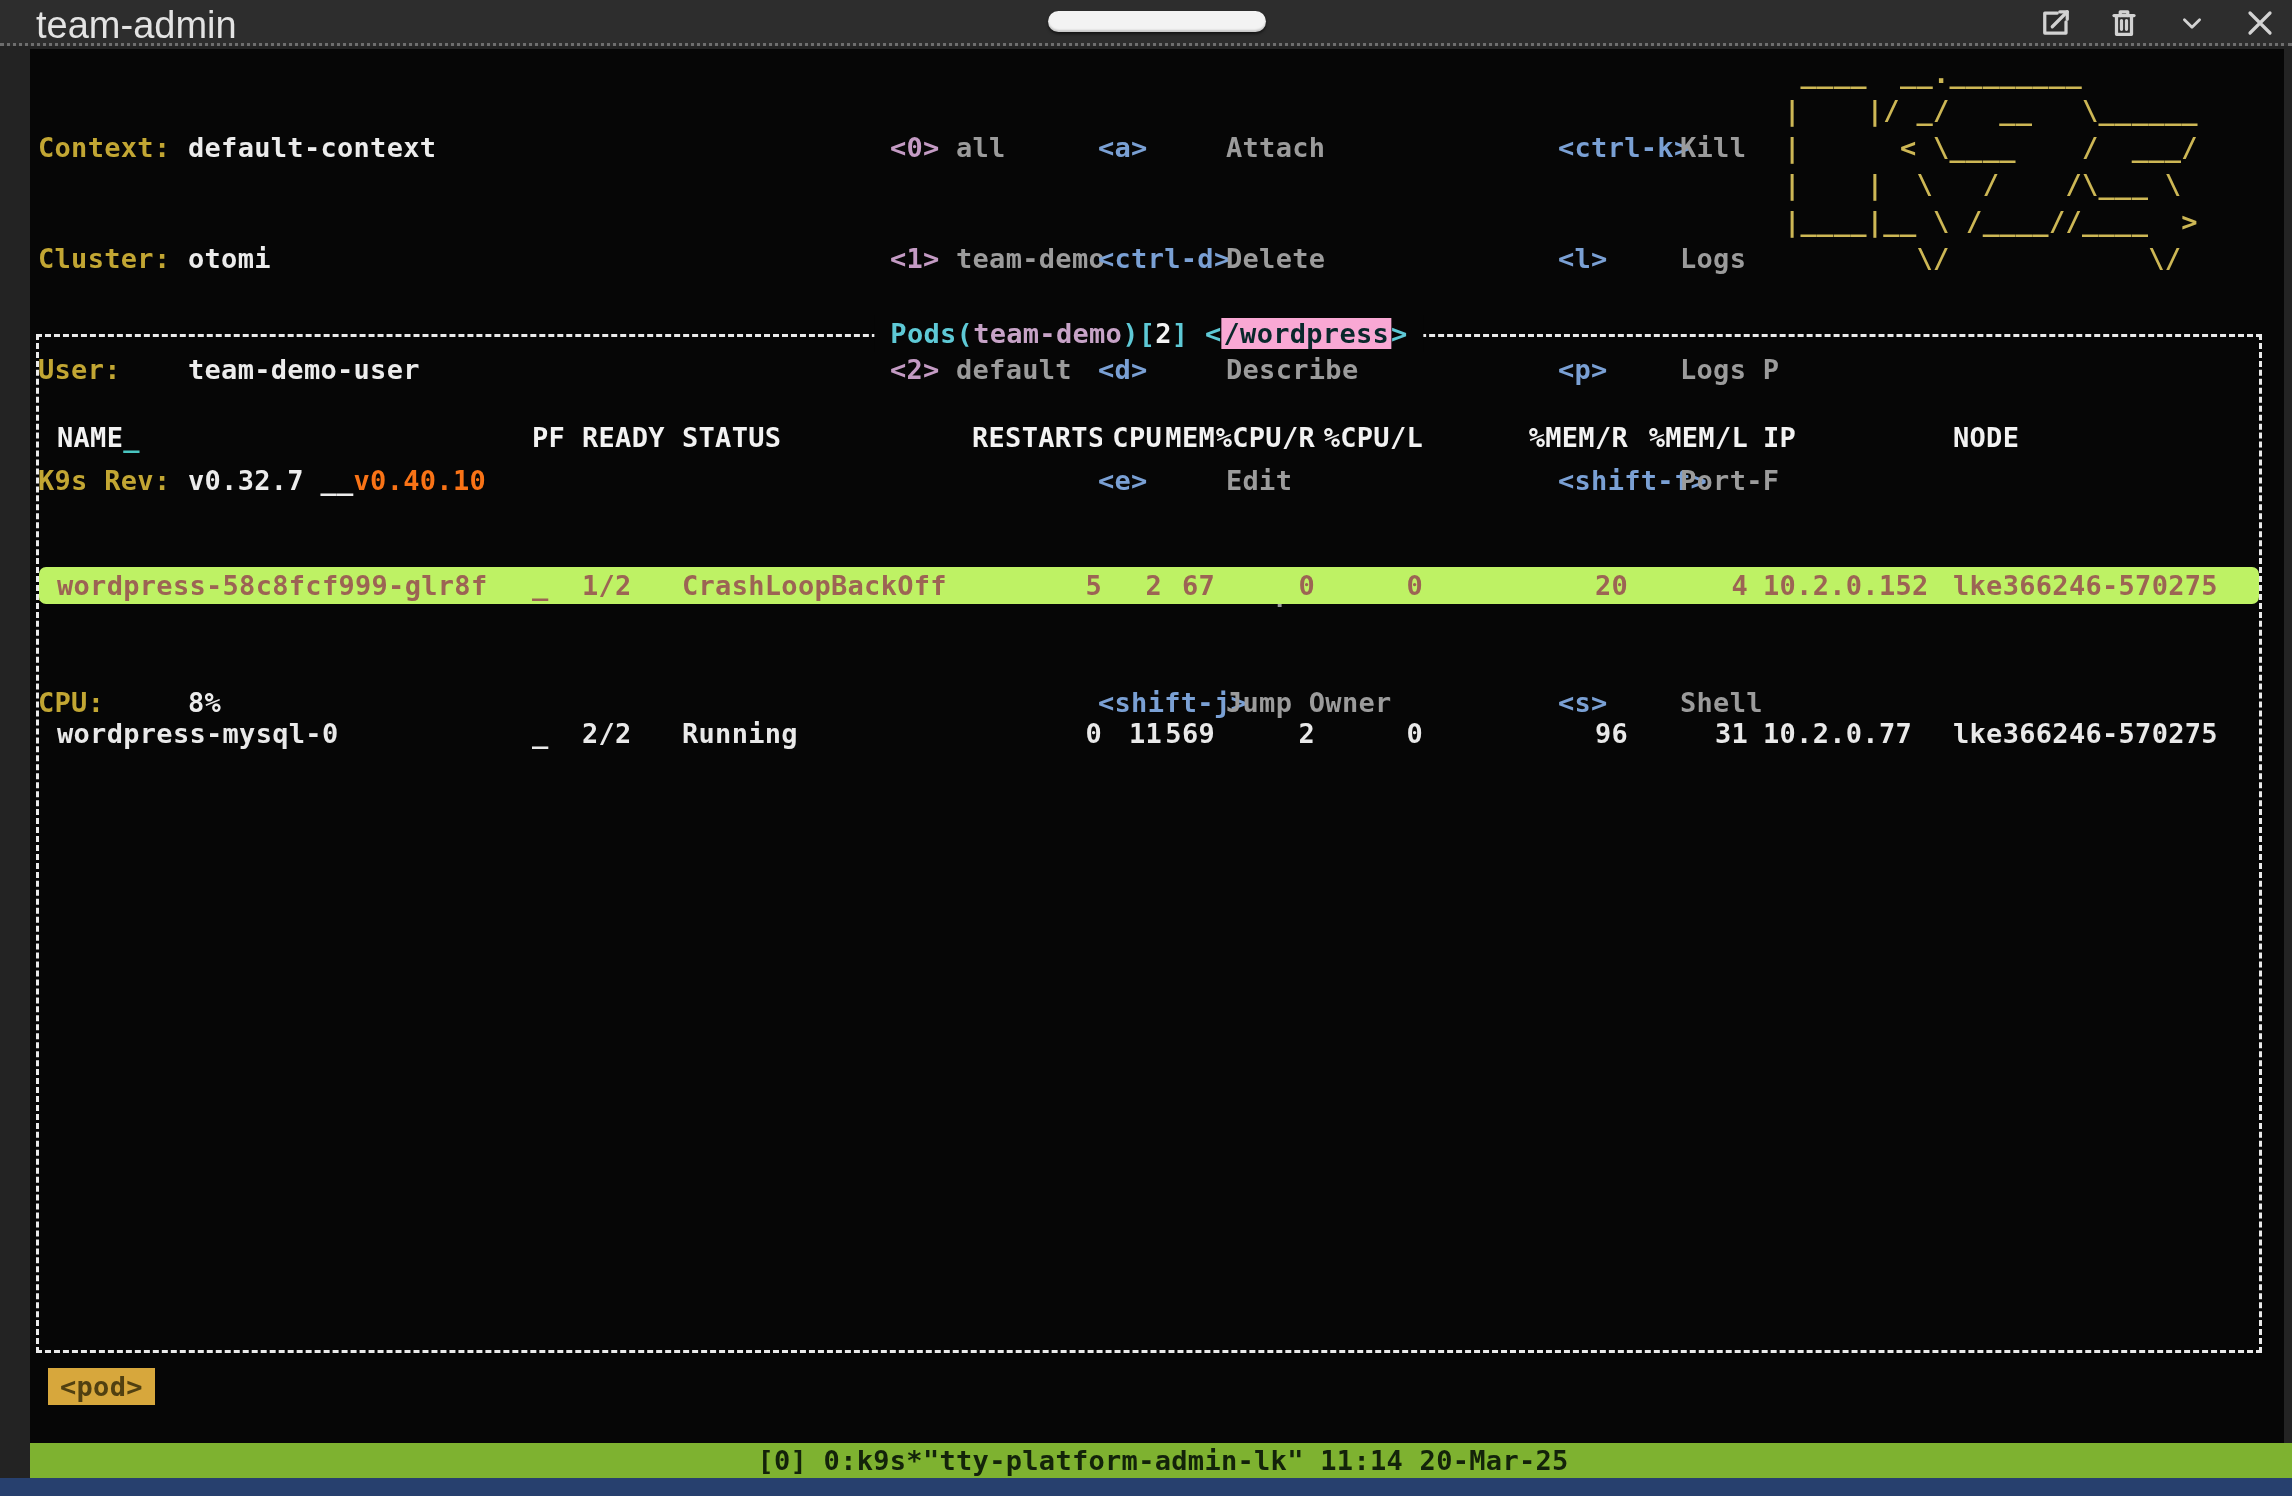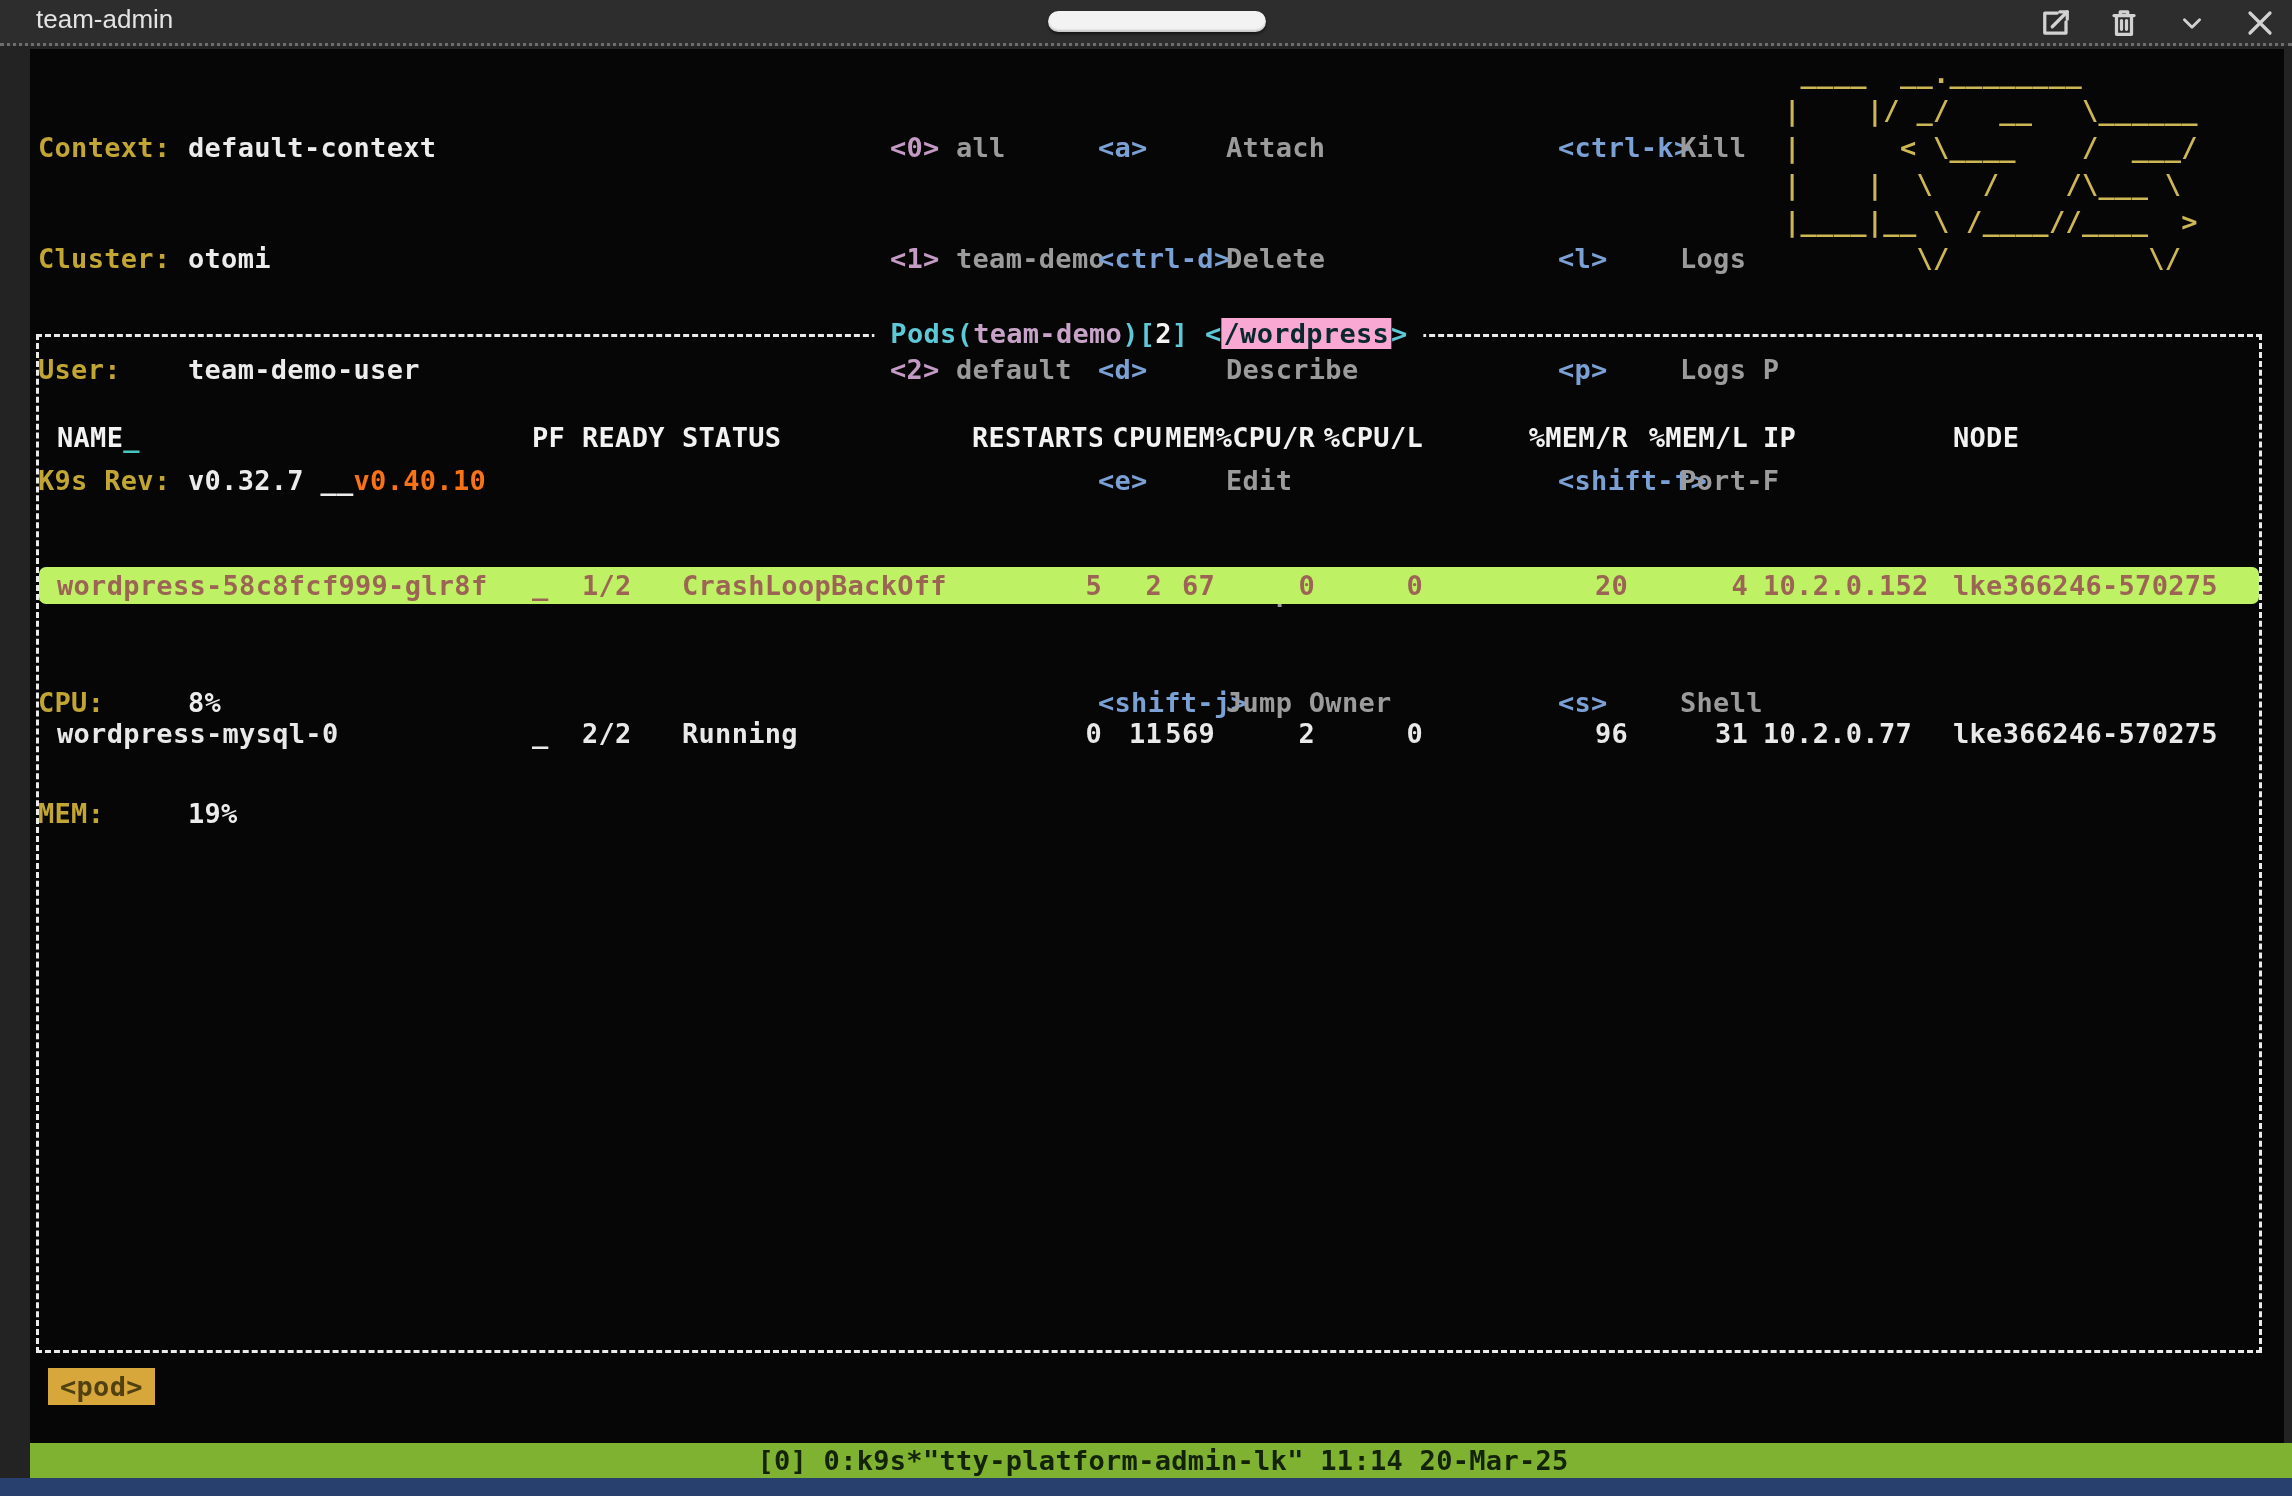--- a/index.html
+++ b/index.html
@@ -13,21 +13,21 @@
 
   
   .titlebar {
     position:absolute; left:0; top:0; width:2292px; height:46px;
     background:#2d2d2d;
     border-bottom:3px dotted #6e6e6e;
   }
   .win-title {
     position:absolute; left:36px; top:4px;
     font-family:"Liberation Sans", sans-serif;
-    font-size:26px; color:#e3e3e3;
+    font-size:38px; color:#e3e3e3;
   }
   .drag-pill {
     position:absolute; left:1048px; top:11px; width:218px; height:21px;
     background:#f3f3f3; border-radius:11px;
     box-shadow:0 2px 3px rgba(0,0,0,.55), inset 0 -2px 2px rgba(0,0,0,.18);
   }
   .win-controls {
     position:absolute; right:16px; top:0; height:46px;
     display:flex; align-items:center; gap:36px;
   }
@@ -143,21 +143,20 @@
 
   <div class="termblack"></div>
 
   <div class="cluster-info tz">
     <div><span class="info-label">Context:</span><span class="info-value">default-context</span></div>
     <div><span class="info-label">Cluster:</span><span class="info-value">otomi</span></div>
     <div><span class="info-label">User:</span><span class="info-value">team-demo-user</span></div>
     <div><span class="info-label">K9s Rev:</span><span class="info-value">v0.32.7 __</span><span class="info-value2">v0.40.10</span></div>
     <div><span class="info-label">K8s Rev:</span><span class="info-value">v1.32.2</span></div>
     <div><span class="info-label">CPU:</span><span class="info-value">8%</span></div>
-    <div><span class="info-label">MEM:</span><span class="info-value">19%</span></div>
   </div>
 
   <div class="menu-ns tz">
     <div><span class="mkey-ns">&lt;0&gt;</span><span class="mlabel">all</span></div>
     <div><span class="mkey-ns">&lt;1&gt;</span><span class="mlabel">team-demo</span></div>
     <div><span class="mkey-ns">&lt;2&gt;</span><span class="mlabel">default</span></div>
   </div>
 
   <div class="menu-a tz">
     <div><span class="mkey-a">&lt;a&gt;</span><span class="mlabel">Attach</span></div>

